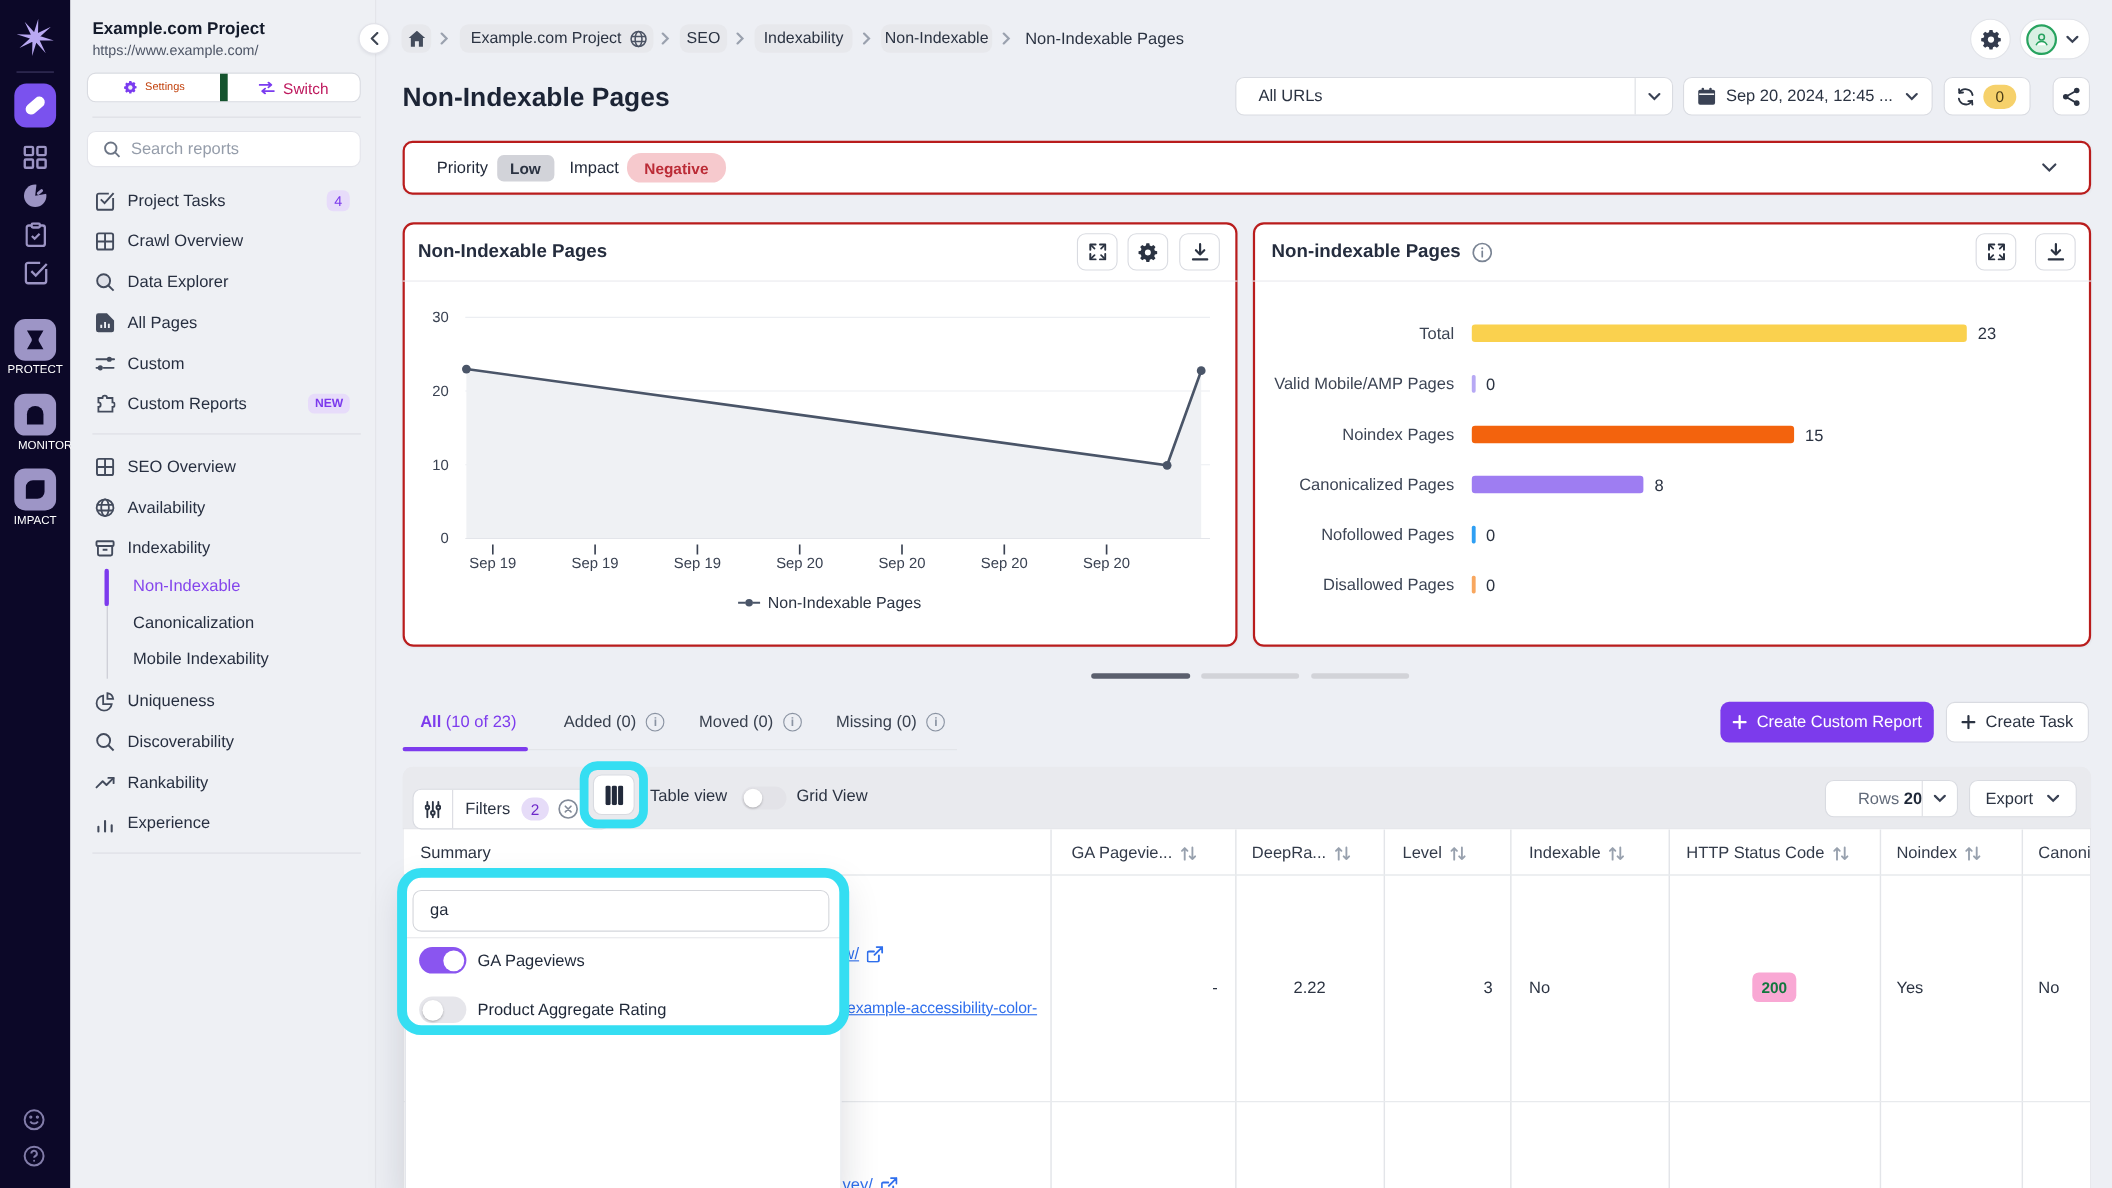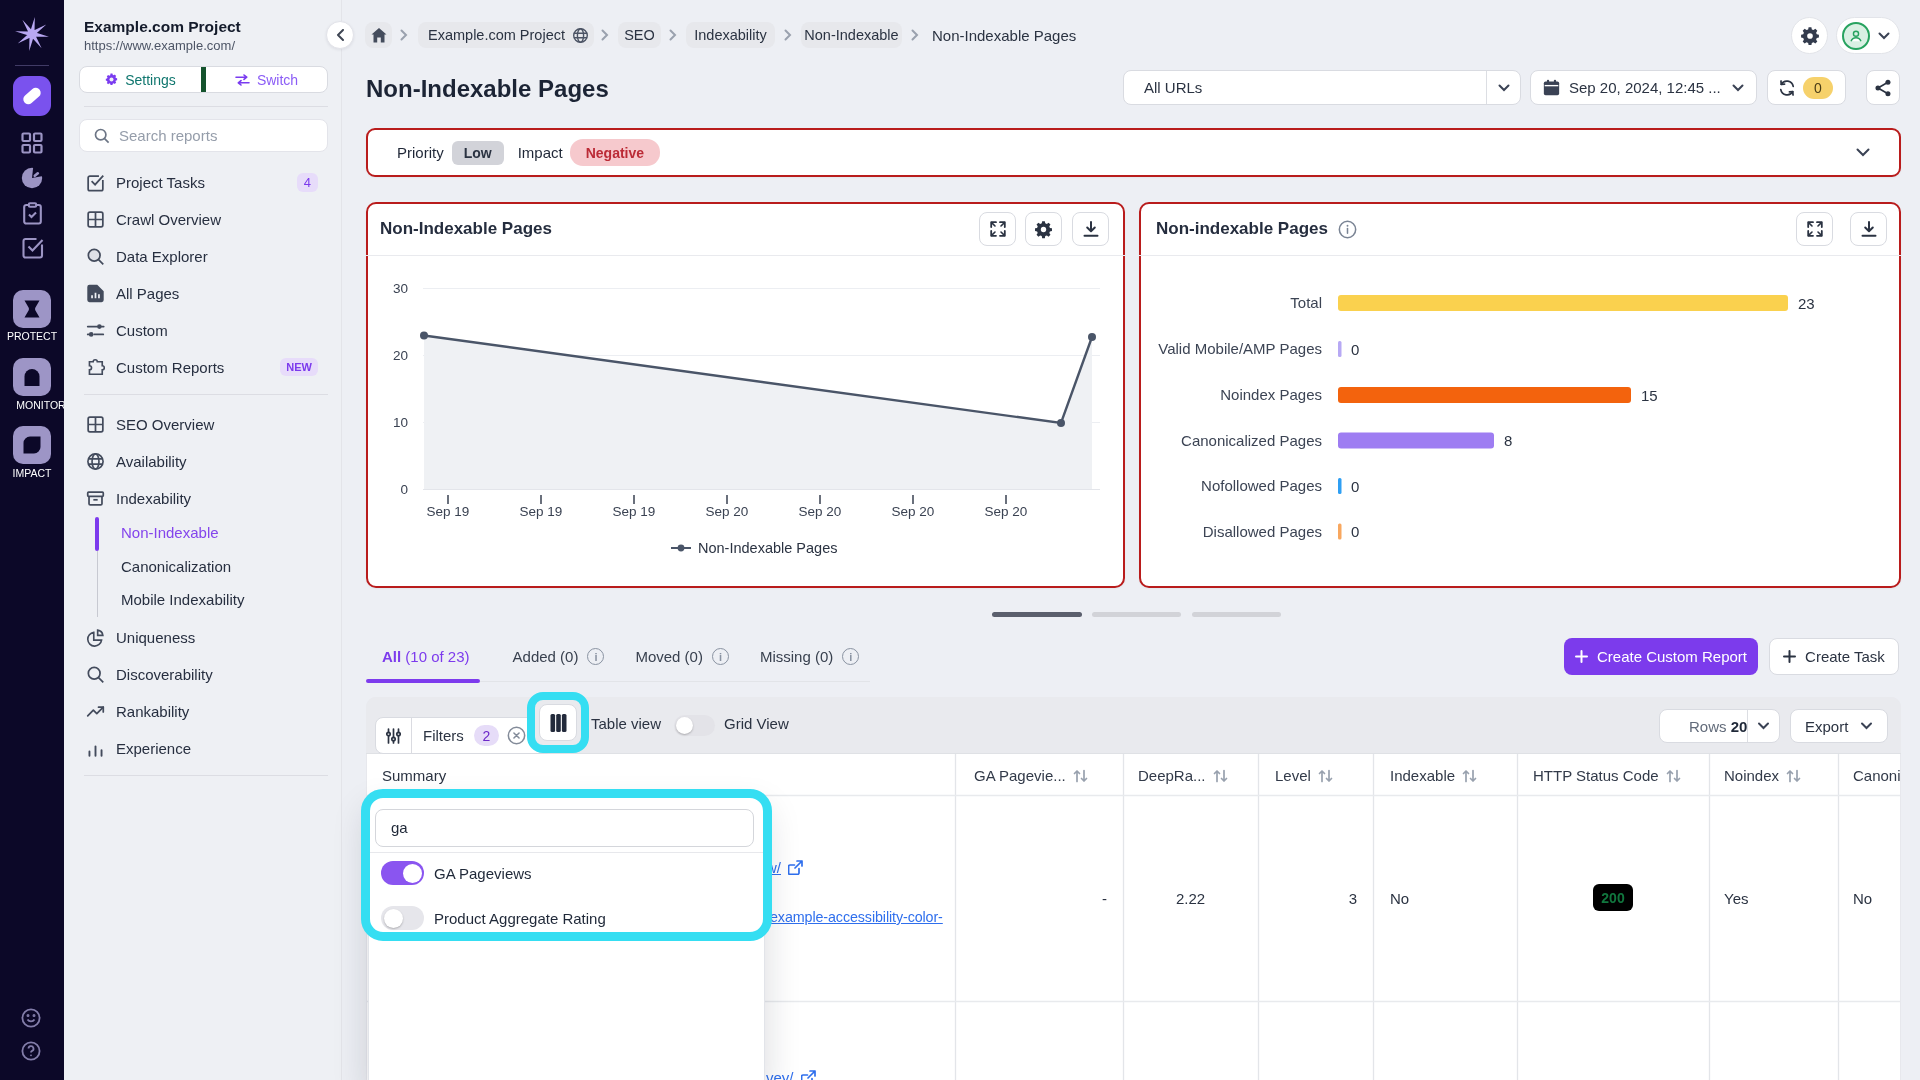--- a/index.html
+++ b/index.html
@@ -69,27 +69,27 @@
 <svg class="a" style="left:21px;top:1041px" width="20" height="20" viewBox="0 0 20 20" fill="none" stroke="#837daa" stroke-width="1.8">
     <circle cx="10" cy="10" r="8.6"></circle>
     <path d="M7.5 7.6 a2.5 2.5 0 1 1 3.6 2.3 c-.8.4-1.1.9-1.1 1.7"></path>
     <circle cx="10" cy="14.3" r="0.9" fill="#837daa" stroke="none"></circle>
   </svg>
 
 <div class="a" style="left:64px;top:0;width:278px;height:1080px;background:#eef0f4;border-right:1px solid #e3e4e9"></div>
 <div class="a" style="left:84px;top:18px;font-size:15.5px;font-weight:bold;color:#141b2b">Example.com Project</div>
 <div class="a" style="left:84px;top:38px;font-size:13px;color:#4d5566">https://www.example.com/</div>
 <div class="a btn row" style="left:79px;top:66px;width:249px;height:27px">
- <div class="ctr" style="flex:1;height:100%;border-right:5px solid #14532d;gap:7px;color:#0f766e;font-size:14px">
+ <div class="ctr" style="flex:1;height:100%;border-right:7px solid #14532d;gap:7px;color:#c2410c;font-size:10px">
   <svg width="13" height="13" viewBox="0 0 20 20" fill="#7a3bf0">
         <path d="M8.2 1h3.6l.5 2.3 1.9.8L16.1 3 18.7 5.6l-1.3 1.9.8 1.9 2.3.5v3.6l-2.3.5-.8 1.9 1.3 1.9-2.6 2.6-1.9-1.3-1.9.8-.5 2.3H8.2l-.5-2.3-1.9-.8L3.9 21 1.3 18.4l1.3-1.9-.8-1.9L-.5 14.1V10.5l2.3-.5.8-1.9L1.3 6.2 3.9 3.6 5.8 4.9l1.9-.8Z" transform="scale(.83) translate(2 0)"></path>
         <circle cx="10" cy="10" r="3.1" fill="#eef0f4"></circle>
       </svg>
   Settings</div>
- <div class="ctr" style="flex:1;height:100%;gap:7px;color:#8b5cf6;font-size:14px">
+ <div class="ctr" style="flex:1;height:100%;gap:7px;color:#be185d;font-size:14px">
   <svg width="15" height="12" viewBox="0 0 15 12" fill="none" stroke="#7a3bf0" stroke-width="1.6" stroke-linecap="round" stroke-linejoin="round">
         <path d="M1 3.2h10.5M9 1l2.7 2.2L9 5.4"></path>
         <path d="M14 8.8H3.5M6 6.6 3.3 8.8 6 11"></path>
       </svg>
   Switch</div>
 </div>
 <div class="a" style="left:84px;top:106px;width:244px;height:1px;background:#dcdde3"></div>
 <div class="a row" style="left:79px;top:119px;width:249px;height:33px;background:#fff;border:1px solid #e3e4ea;border-radius:8px;padding-left:14px;gap:9px">
  <svg width="16" height="16" viewBox="0 0 16 16" fill="none" stroke="#6c7585" stroke-width="1.7">
       <circle cx="6.7" cy="6.7" r="5.2"></circle>
@@ -486,21 +486,21 @@
       <path d="M4 12.5V2M1.5 4.5 4 2l2.5 2.5"></path>
       <path d="M11 1.5V12M8.5 9.5 11 12l2.5-2.5"></path>
     </svg></div>
 <div class="th" style="left:1853px">Canoni</div>
 
 <style>.cell{position:absolute;font-size:15px;color:#2b3342}.link{font-size:15px;color:#2f6fed;text-decoration:underline}</style>
 <div class="cell" style="left:1023px;top:890px;width:84px;text-align:right">-</div>
 <div class="cell" style="left:1139px;top:890px;width:103px;text-align:center">2.22</div>
 <div class="cell" style="left:1274px;top:890px;width:83px;text-align:right">3</div>
 <div class="cell" style="left:1390px;top:890px">No</div>
-<div class="a ctr" style="left:1593px;top:884px;width:40px;height:27px;background:#000000;border-radius:6px;font-size:14px;font-weight:bold;color:#11773e">200</div>
+<div class="a ctr" style="left:1593px;top:884px;width:40px;height:27px;background:#f9a8d4;border-radius:6px;font-size:14px;font-weight:bold;color:#11773e">200</div>
 <div class="cell" style="left:1724px;top:890px">Yes</div>
 <div class="cell" style="left:1853px;top:890px">No</div>
 
 <div class="a row" style="left:766px;top:859px;gap:7px">
     <span class="link">w/</span>
  <svg width="15" height="15" viewBox="0 0 15 15" fill="none" stroke="#2f6fed" stroke-width="1.7" stroke-linecap="round" stroke-linejoin="round">
       <path d="M11 8.5V13a1.4 1.4 0 0 1-1.4 1.4H2A1.4 1.4 0 0 1 .6 13V6.4A1.4 1.4 0 0 1 2 5h4.5"></path>
       <path d="M9 1h5v5M14 1 7 8"></path>
     </svg>
   </div>

